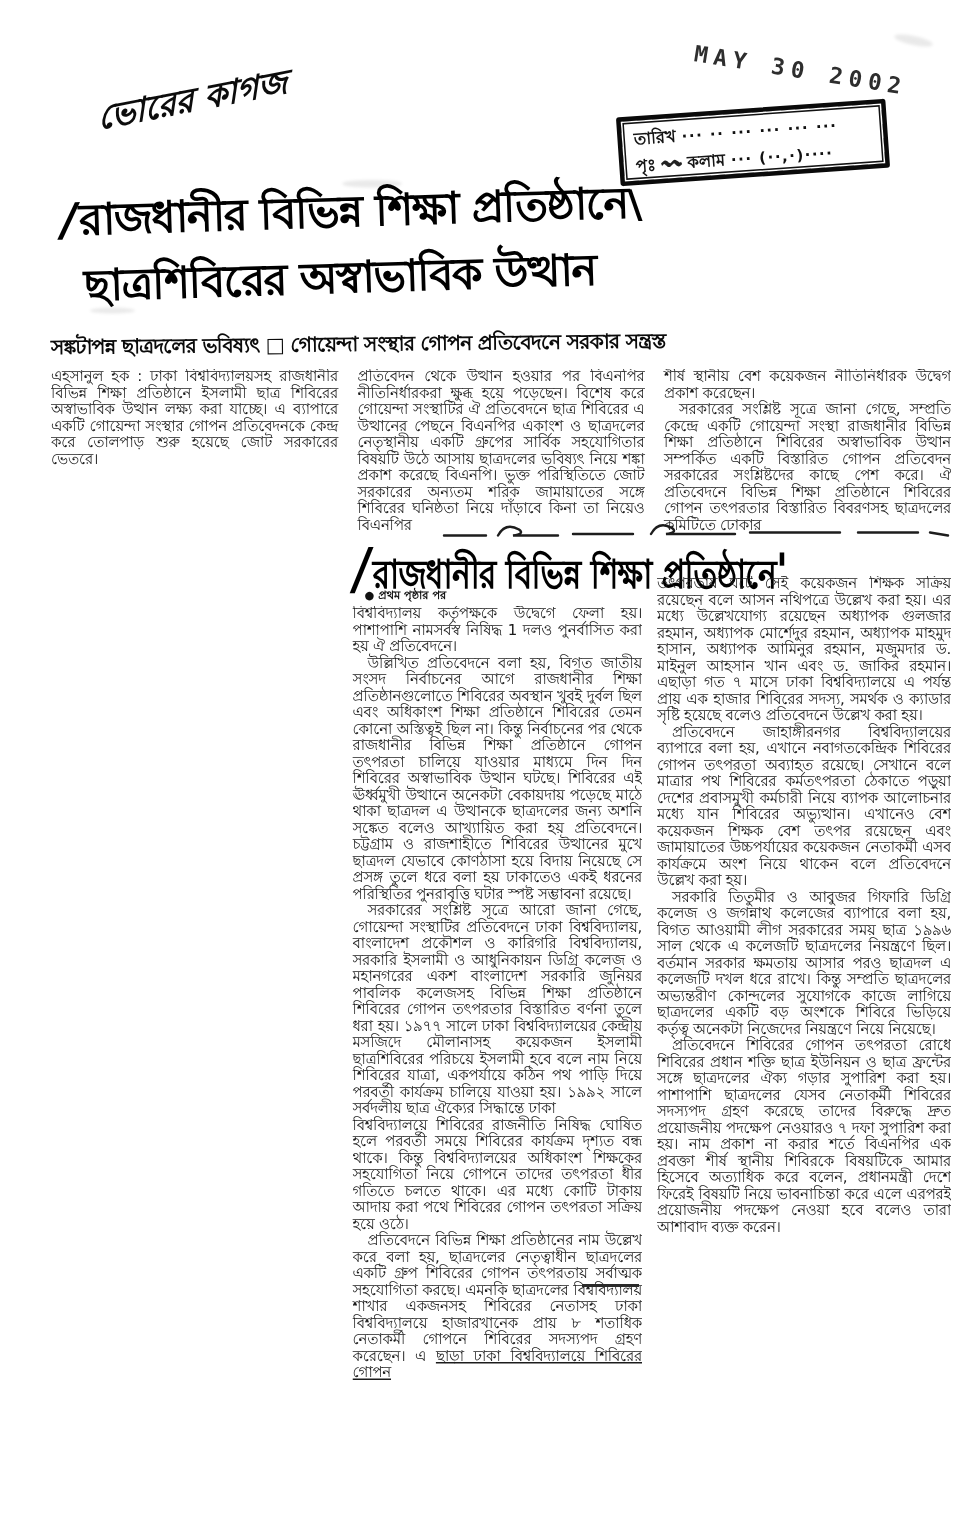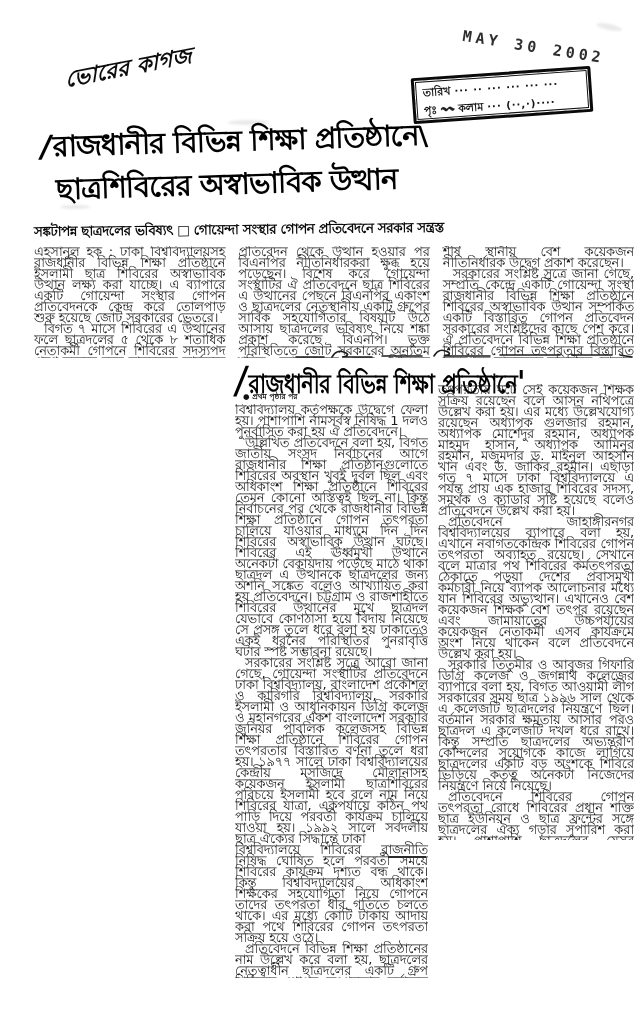--- a/index.html
+++ b/index.html
@@ -51,21 +51,21 @@
     transform:rotate(-0.6deg);
     font-size:13.5px;font-weight:bold;letter-spacing:-0.5px;white-space:nowrap;color:#0b0b0b;
   }
   
   .sec1{
     position:absolute;left:34px;top:246px;width:600px;height:112px;
     display:flex;gap:13px;overflow:hidden;
   }
   .sec1 .col{flex:1;}
   .newscol p{
-    margin:0;padding:0;font-size:13px;line-height:11px;
+    margin:0;padding:0;font-size:10px;line-height:11px;
     text-align:justify;color:#1c1c1c;letter-spacing:-0.2px;
   }
   .newscol p.ind{text-indent:10px;}
   .jumpline{
     margin-top:8px;text-align:right;font-size:7.5px;font-weight:bold;color:#000;
   }
   
   .divider{position:absolute;left:294px;top:348px;}
   
   .jump-head{
@@ -130,21 +130,20 @@
       <span class="hl-slash">∕</span><span>রাজধানীর বিভিন্ন শিক্ষা প্রতিষ্ঠানে</span><span class="hl-tick">\</span>
     </div>
     <div class="l2">ছাত্রশিবিরের অস্বাভাবিক উত্থান</div>
   </div>
 
   <div class="subhead">সঙ্কটাপন্ন ছাত্রদলের ভবিষ্যৎ □ গোয়েন্দা সংস্থার গোপন প্রতিবেদনে সরকার সন্ত্রস্ত</div>
 
   <div class="sec1">
     <div class="col newscol">
       <p>এহসানুল হক : ঢাকা বিশ্ববিদ্যালয়সহ রাজধানীর বিভিন্ন শিক্ষা প্রতিষ্ঠানে ইসলামী ছাত্র শিবিরের অস্বাভাবিক উত্থান লক্ষ্য করা যাচ্ছে। এ ব্যাপারে একটি গোয়েন্দা সংস্থার গোপন প্রতিবেদনকে কেন্দ্র করে তোলপাড় শুরু হয়েছে জোট সরকারের ভেতরে।</p>
-      <p class="ind">বিগত ৭ মাসে শিবিরের এ উত্থানের ফলে ছাত্রদলের ৫ থেকে ৮ শতাধিক নেতাকর্মী গোপনে শিবিরের সদস্যপদ গ্রহণ করেছে বলে ছাত্রদলের কার্যক্রমে নজরদারি</p>
     </div>
     <div class="col newscol">
       <p>প্রতিবেদন থেকে উত্থান হওয়ার পর বিএনপির নীতিনির্ধারকরা ক্ষুব্ধ হয়ে পড়েছেন। বিশেষ করে গোয়েন্দা সংস্থাটির ঐ প্রতিবেদনে ছাত্র শিবিরের এ উত্থানের পেছনে বিএনপির একাংশ ও ছাত্রদলের নেতৃস্থানীয় একটি গ্রুপের সার্বিক সহযোগিতার বিষয়টি উঠে আসায় ছাত্রদলের ভবিষ্যৎ নিয়ে শঙ্কা প্রকাশ করেছে বিএনপি। ভুক্ত পরিস্থিতিতে জোট সরকারের অন্যতম শরিক জামায়াতের সঙ্গে শিবিরের ঘনিষ্ঠতা নিয়ে দাঁড়াবে কিনা তা নিয়েও বিএনপির</p>
     </div>
     <div class="col newscol">
       <p>শীর্ষ স্থানীয় বেশ কয়েকজন নীতিনির্ধারক উদ্বেগ প্রকাশ করেছেন।</p>
       <p class="ind">সরকারের সংশ্লিষ্ট সূত্রে জানা গেছে, সম্প্রতি কেন্দ্রে একটি গোয়েন্দা সংস্থা রাজধানীর বিভিন্ন শিক্ষা প্রতিষ্ঠানে শিবিরের অস্বাভাবিক উত্থান সম্পর্কিত একটি বিস্তারিত গোপন প্রতিবেদন সরকারের সংশ্লিষ্টদের কাছে পেশ করে। ঐ প্রতিবেদনে বিভিন্ন শিক্ষা প্রতিষ্ঠানে শিবিরের গোপন তৎপরতার বিস্তারিত বিবরণসহ ছাত্রদলের কমিটিতে ঢোকার</p>
       <div class="jumpline">● শেষ-পৃঃ ১১ কলম ৪</div>
     </div>
   </div>

